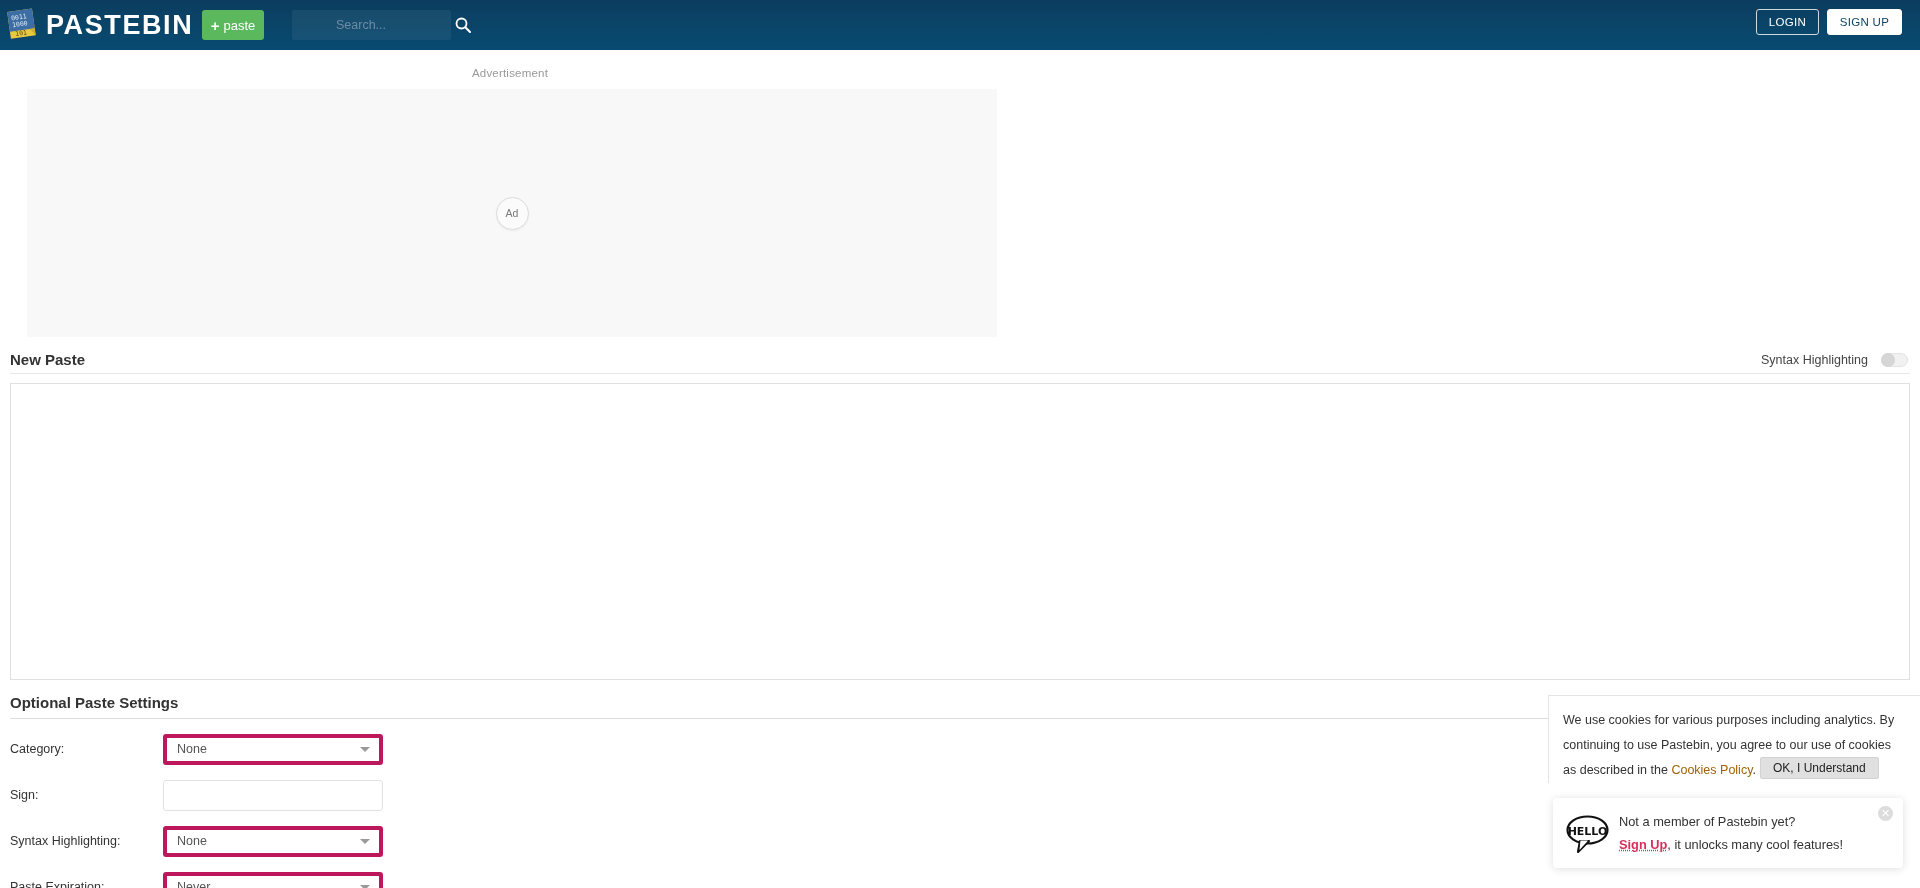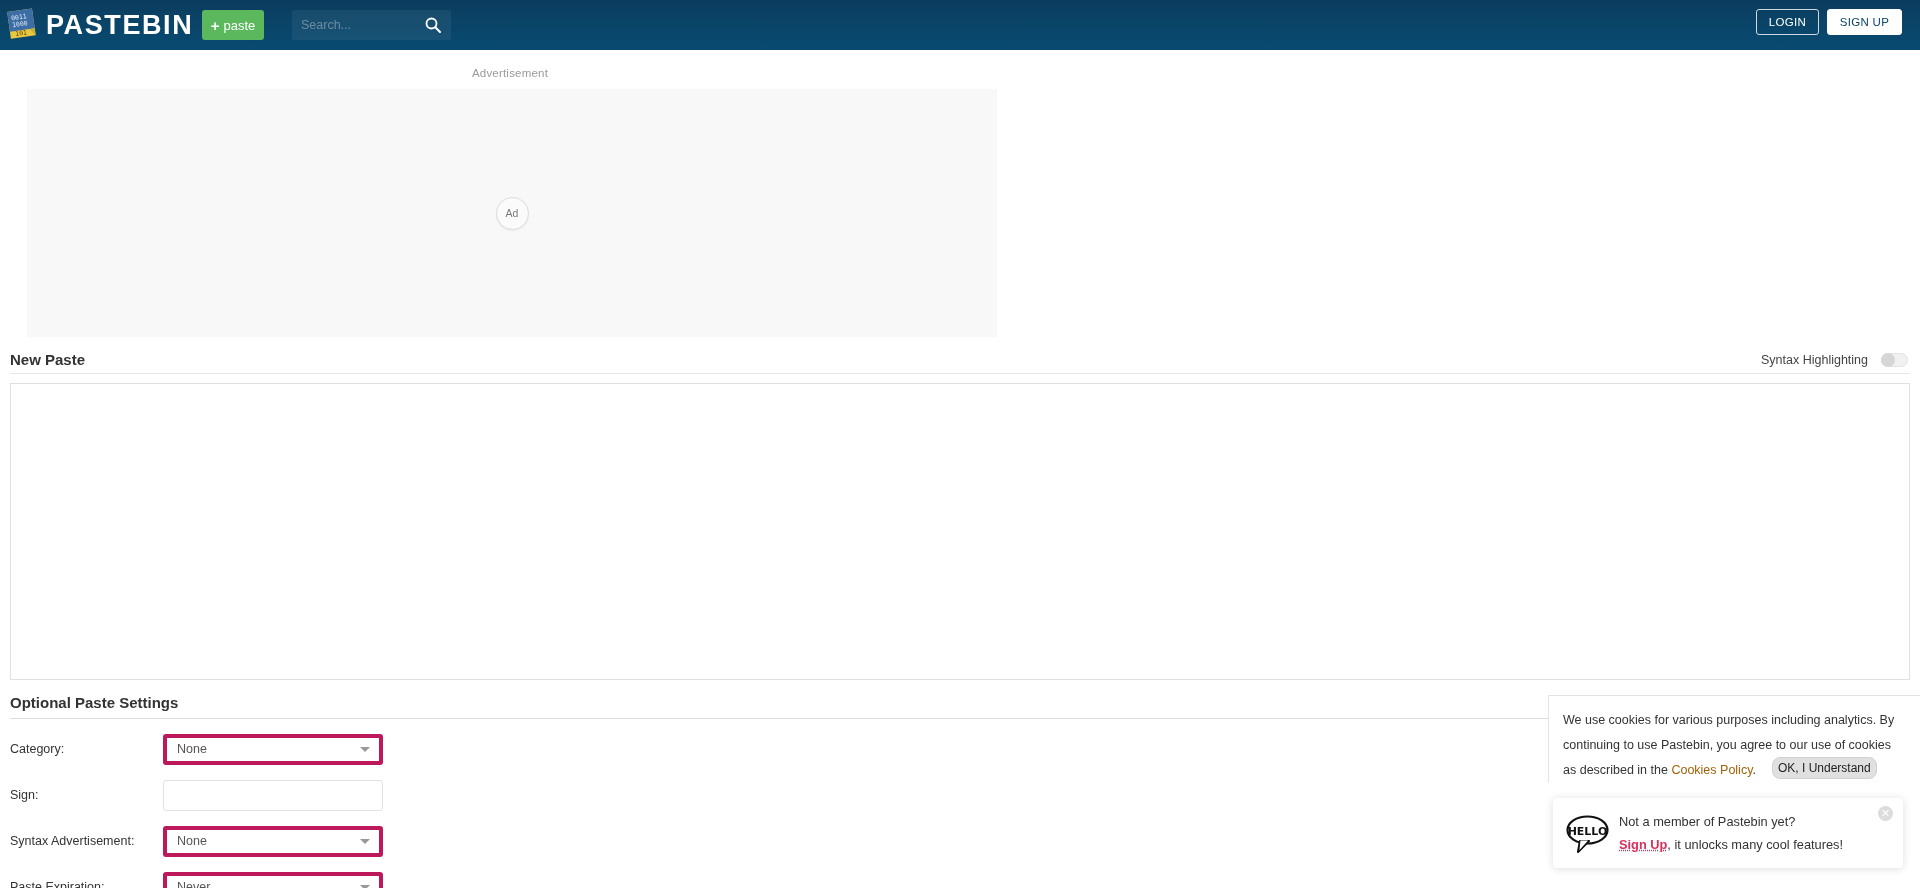--- a/index.html
+++ b/index.html
@@ -60,20 +60,21 @@
     line-height: 1;
   }
   .search-wrap {
     position: absolute;
     left: 292px; top: 10px;
     width: 159px; height: 30px;
     background: rgba(255,255,255,0.06);
     border-radius: 2px;
     display: flex;
     align-items: flex-start;
+    padding-left: 35px;
   }
   .search-input {
     width: 128px; height: 30px;
     background: transparent;
     border: none;
     outline: none;
     color: #ffffff;
     font-size: 12.5px;
     font-family: "Liberation Sans", sans-serif;
     padding-left: 9px;
@@ -275,27 +276,27 @@
   }
   .cookie-link {
     color: #a16207;
     text-decoration: none;
     cursor: pointer;
   }
   .cookie-ok {
     display: inline-block;
     background: #e0e0e0;
     border: 1px solid #d2d2d2;
-    border-radius: 8px;
-    padding: 2px 5px;
+    border-radius: 2px;
+    padding: 2px 12px;
     font-size: 12px;
     color: #222222;
     cursor: pointer;
     line-height: 16px;
-    margin-left: 16px;
+    margin-left: 4px;
     vertical-align: 2px;
   }
 
   
   .hello-popup {
     position: absolute;
     left: 1553px; top: 798px;
     width: 350px; height: 70px;
     background: #ffffff;
     border-radius: 4px;
@@ -404,21 +405,21 @@
     <span class="caret"></span>
   </span>
 </div>
 
 <div class="form-row" style="top:779px;">
   <span class="form-label">Sign:</span>
   <input class="text-input" type="text" placeholder="" style="">
 </div>
 
 <div class="form-row" style="top:825px;">
-  <span class="form-label">Syntax Advertisement:</span>
+  <span class="form-label">Syntax Highlighting:</span>
   <span class="select-box">
     <span>None</span>
     <span class="caret"></span>
   </span>
 </div>
 
 <div class="form-row" style="top:871px;">
   <span class="form-label">Paste Expiration:</span>
   <span class="select-box">
     <span>Never</span>

